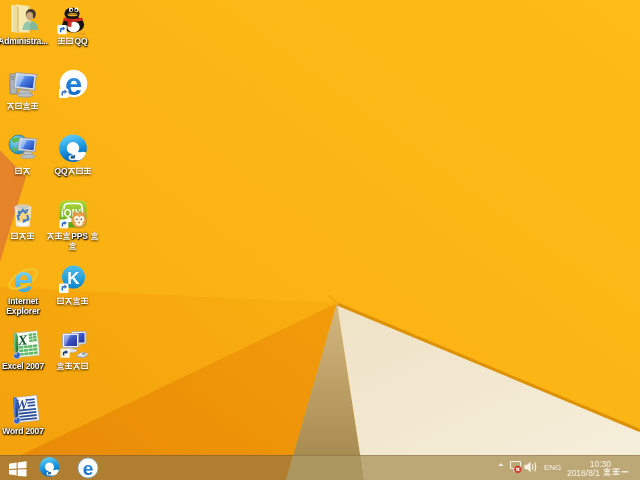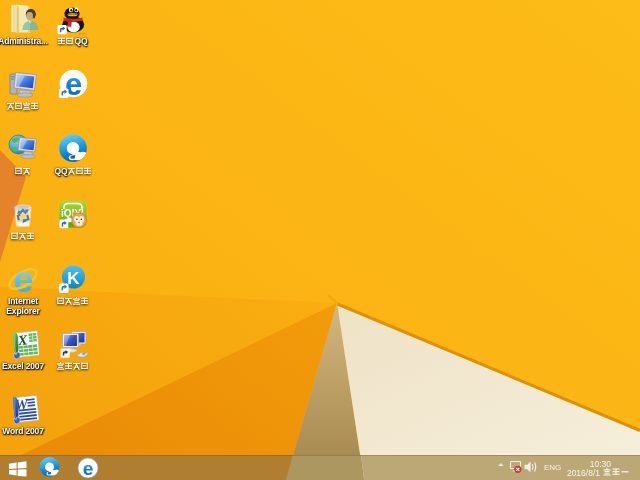--- a/index.html
+++ b/index.html
@@ -302,20 +302,38 @@
  <ellipse cx="22.1" cy="25.2" rx="3.4" ry="2.5" fill="#FDF6EA"></ellipse>
  <circle cx="19.9" cy="21.3" r="0.8" fill="#3A2A1A"></circle>
  <circle cx="24.3" cy="21.3" r="0.8" fill="#3A2A1A"></circle>
  <ellipse cx="22.1" cy="24.6" rx="1.1" ry="0.8" fill="#D07830"></ellipse>
  <path d="M20.5,14.2 Q22,12.8 23.5,14.2" fill="none" stroke="#C87C28" stroke-width="0.8"></path>
  <g>
   <rect x="2.5" y="21.5" width="8.8" height="8.8" rx="1.2" fill="#fff"></rect>
   <path d="M4.7,28.4 L4.7,25.7 Q4.7,24.1 6.8,24.1 L7.4,24.1 L7.4,23 L9.8,25 L7.4,27 L7.4,25.8 L6.9,25.8 Q6.2,25.8 6.2,26.5 L6.2,28.4 Z" fill="#2D6BBF"></path>
  </g>
 </svg></div>
+      <div class="lbl">
+        <div class="lln">
+          <svg width="24" height="9" viewBox="0 0 24 9">
+            <use href="#hz4"></use>
+            <use href="#hz1" x="8"></use>
+            <use href="#hz3" x="16"></use>
+          </svg>
+          <span>PPS</span>
+          <svg width="8" height="9" viewBox="0 0 8 9" style="margin-left:3px">
+            <use href="#hz3"></use>
+          </svg>
+        </div>
+        <div class="lln">
+          <svg width="8" height="9" viewBox="0 0 8 9">
+            <use href="#hz3"></use>
+          </svg>
+        </div>
+      </div>
     </div>
 <div class="icon" style="left:-10px;top:263px;">
       <div class="img" id="i-ie">
 <svg width="32" height="32" viewBox="0 0 32 32">
  <defs>
   <linearGradient id="ieg" x1="0" y1="0" x2="0" y2="1">
    <stop offset="0" stop-color="#C2E9FA"></stop>
               <stop offset="0.45" stop-color="#63C4F0"></stop>
               <stop offset="1" stop-color="#2B9FDE"></stop>
   </linearGradient>

